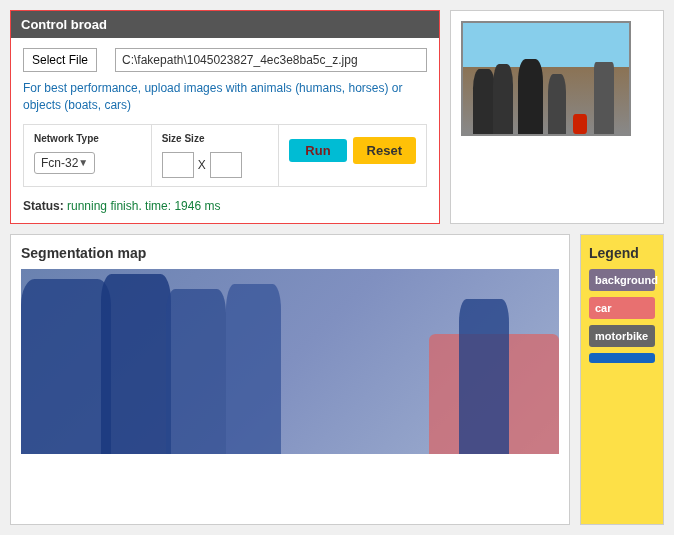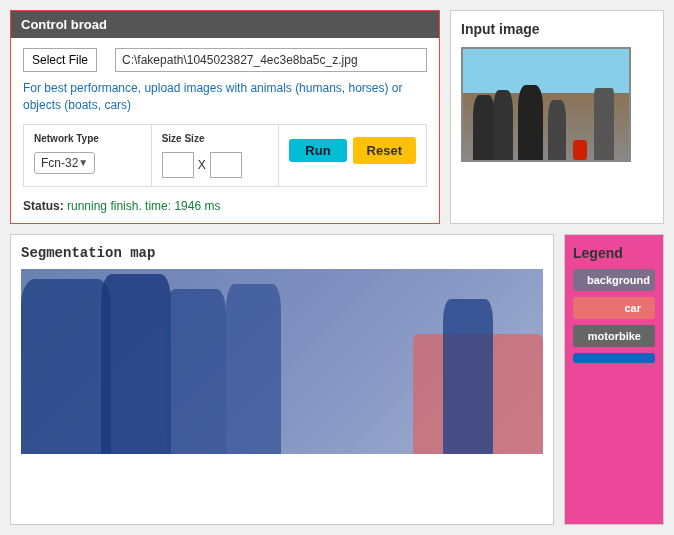--- a/index.html
+++ b/index.html
@@ -144,21 +144,21 @@
     
     .button-row {
       display: flex;
       align-items: center;
       gap: 6px;
       padding-top: 4px;
     }
 
     .run-btn {
       background: #00bcd4;
-      color: #0f172a;
+      color: #7f1d1d;
       border: none;
       padding: 4px 16px;
       font-size: 13px;
       font-weight: bold;
       cursor: pointer;
       border-radius: 3px;
     }
 
     .reset-btn {
       background: #ffc107;
@@ -218,60 +218,59 @@
       padding: 0 10px 10px 10px;
       gap: 10px;
       flex: 1;
     }
 
     .segmentation-panel {
       flex: 1;
       background: #fff;
       border: 1px solid #ccc;
       padding: 10px;
-      font-family: Liberation Mono, monospace;
     }
 
     .segmentation-title {
       font-size: 14px;
       font-weight: bold;
       margin-bottom: 8px;
       color: #333;
     }
 
     .segmentation-image {
       width: 100%;
       height: 185px;
       background: #b0c4de;
       position: relative;
       overflow: hidden;
     }
 
     
     .legend-panel {
-      width: 100px;
-      background: #ec4899;
+      width: 84px;
+      background: #fde047;
       border: 1px solid #ccc;
       padding: 10px 8px;
     }
 
     .legend-title {
       font-size: 14px;
       font-weight: bold;
       margin-bottom: 8px;
       color: #333;
     }
 
     .legend-item {
       margin-bottom: 6px;
       border-radius: 3px;
-      padding: 5px 14px;
+      padding: 5px 6px;
       color: #fff;
       font-size: 11px;
-      text-align: right;
+      text-align: left;
       font-weight: bold;
     }
 
     .legend-background { background: #7c6e8a; }
     .legend-car { background: #e87070; }
     .legend-motorbike { background: #666; }
     .legend-person { background: #1565c0; }
 
     
     .fake-photo {
@@ -343,21 +342,20 @@
       <div class="status-row">
         <span class="status-label">Status:</span>
         <span> </span>
         <span class="status-value">running finish. time: 1946 ms</span>
       </div>
 
     </div>
   </div>
 
   <div class="input-image-panel">
-    <div class="input-image-title">Input image</div>
     <div class="input-image-box">
 
       <div class="fake-photo">
 
         <div class="photo-person" style="left:10px;bottom:0;width:22px;height:65px;"></div>
         <div class="photo-person" style="left:30px;bottom:0;width:20px;height:70px;background:#333;"></div>
         <div class="photo-person" style="left:55px;bottom:0;width:25px;height:75px;background:#222;"></div>
         <div class="photo-person" style="left:85px;bottom:0;width:18px;height:60px;background:#444;"></div>
         <div class="photo-person" style="right:15px;bottom:0;width:20px;height:72px;background:#555;border-radius:10% 10% 0 0;"></div>
 

